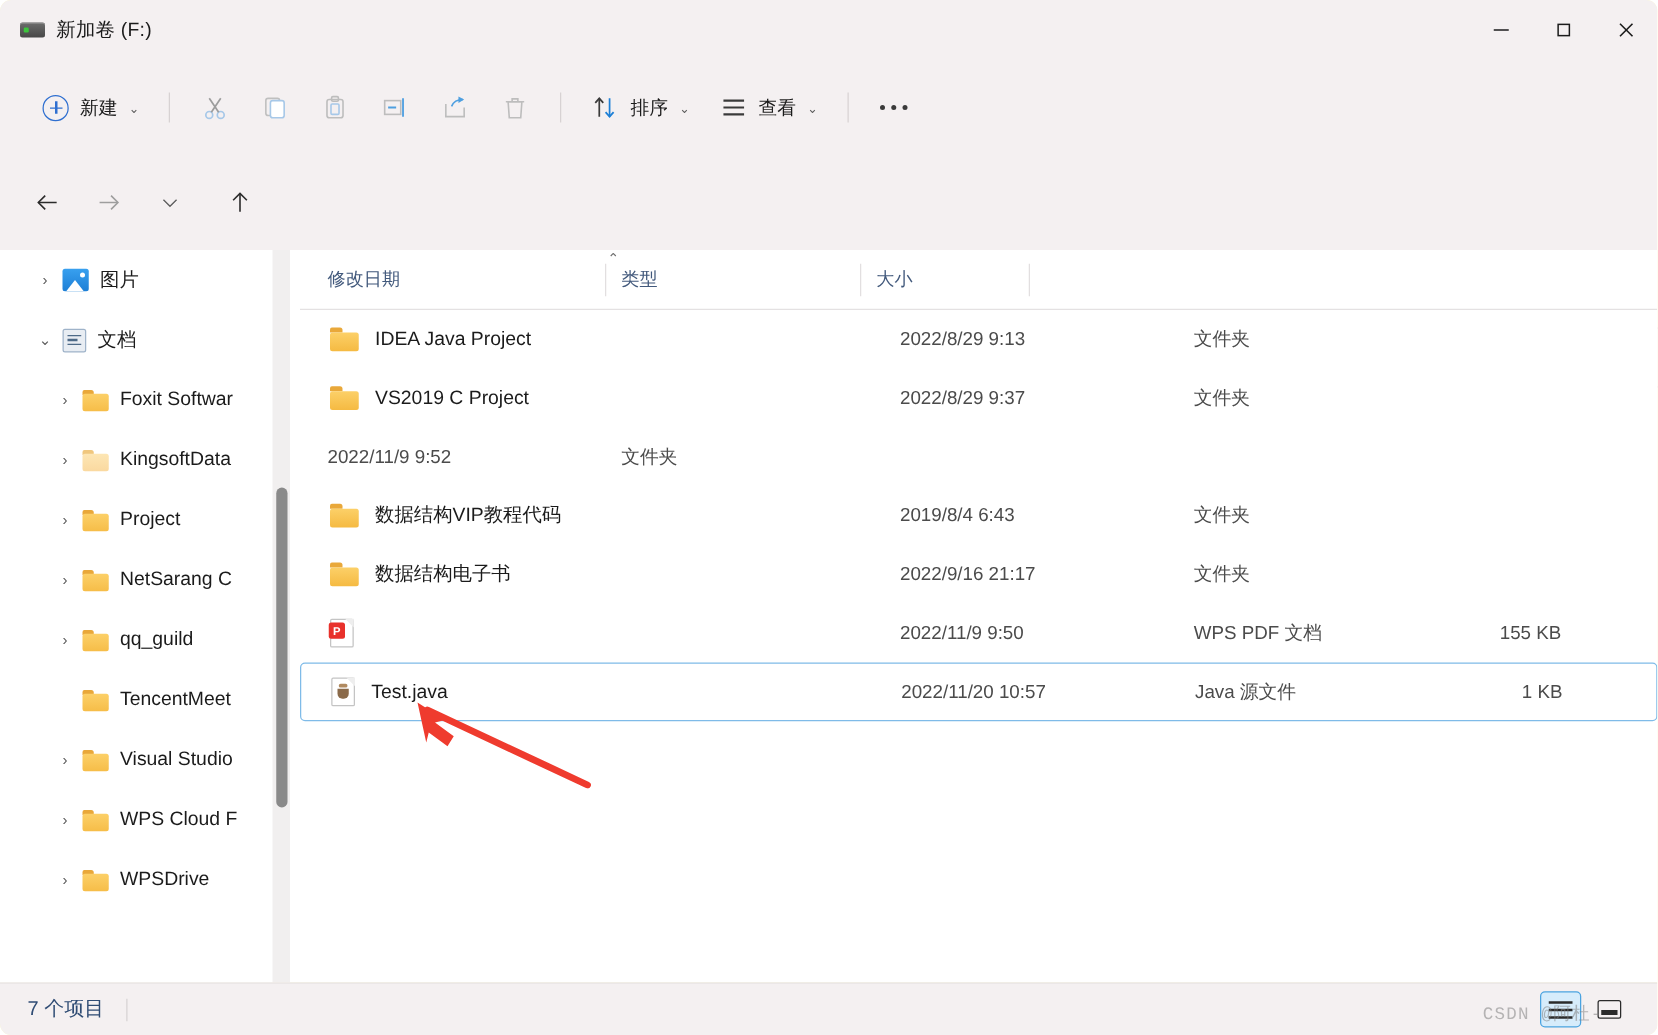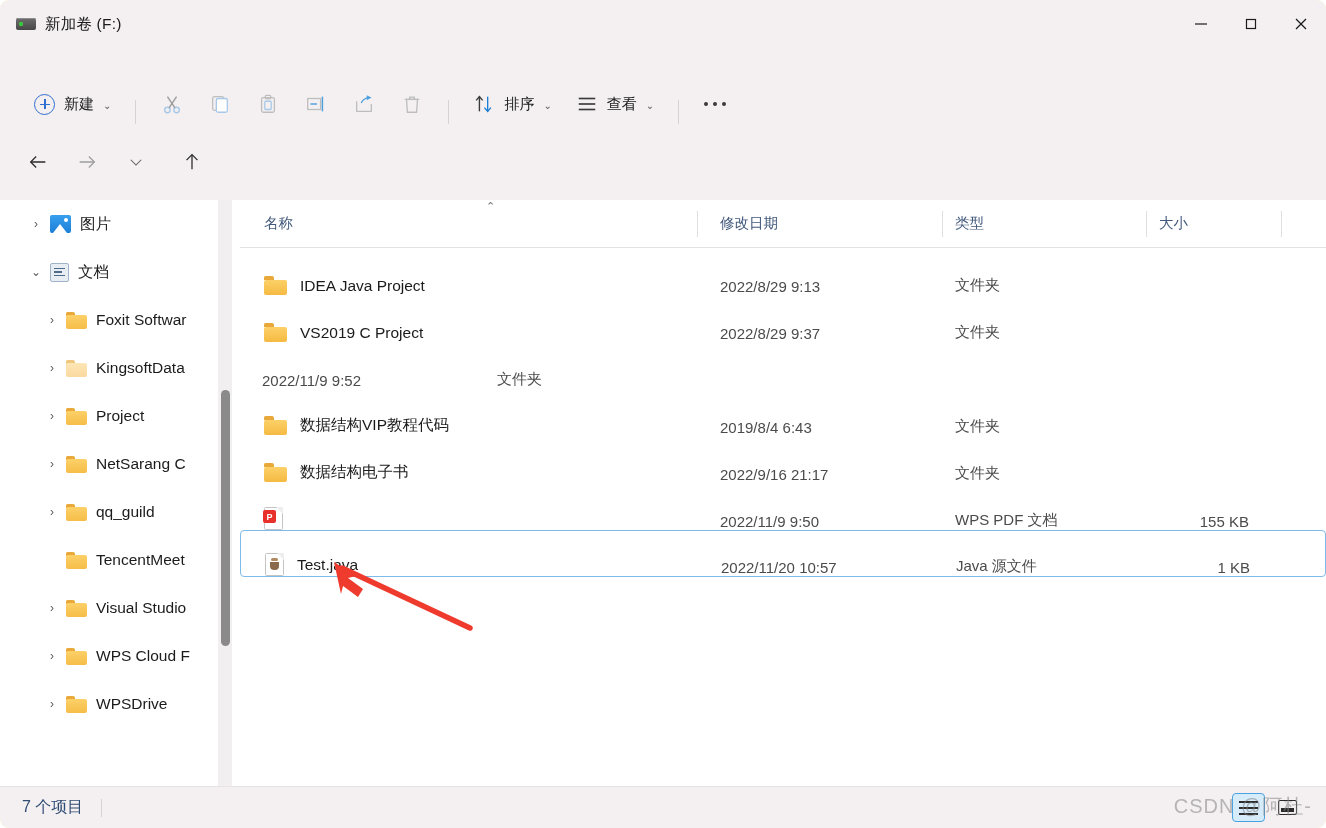--- a/index.html
+++ b/index.html
@@ -37,21 +37,21 @@
   #win-controls { position: absolute; right: 0; top: 0; display: flex; height: 48px; }
   .win-btn {
     width: 50px; height: 48px; display: flex; align-items: center; justify-content: center;
   }
   .win-btn svg { display: block; }
 
   
   #commandbar {
     position: absolute; top: 48px; left: 0; width: 1326px; height: 76px;
     background: #f4f0f1;
-    display: flex; align-items: flex-end; padding-left: 22px; gap: 0px;
+    display: flex; align-items: center; padding-left: 22px; gap: 0px;
   }
   .cmd-btn {
     height: 40px; display: flex; align-items: center; gap: 9px;
     padding: 0 12px; border-radius: 5px; cursor: default;
   }
   .cmd-btn .label { font-size: 15px; color: #1b1b1b; }
   .icon-only { width: 48px; justify-content: center; padding: 0; }
   .sep { width: 1px; height: 24px; background: #d7d2d3; margin: 0 12px; }
   .chev { font-size: 10px; color: #5c5c5c; transform: translateY(1px); }
   .plus-circle {
@@ -160,21 +160,21 @@
     position: relative; height: 48px; border-bottom: 1px solid #e4e1e2;
     display: flex; align-items: center;
   }
   .col { position: relative; height: 48px; display: flex; align-items: center; }
   .col .ctext { font-size: 14.5px; color: #42597c; }
   .coldiv { position: absolute; right: 0; top: 11px; width: 1px; height: 26px; background: #e2dfe0; }
   #sortcaret {
     position: absolute; left: 246px; top: 0px; font-size: 11px; color: #6f6f6f;
   }
   .row {
-    height: 47px; display: flex; align-items: flex-end; position: relative;
+    height: 47px; display: flex; align-items: center; position: relative;
   }
   .row.selected {
     background: #ffffff; border: 1.4px solid #7fbbe8; border-radius: 4px;
   }
   .cell-name { display: flex; align-items: center; gap: 13px; padding-left: 24px; }
   .cell-name .nm { font-size: 15.5px; color: #1b1b1b; white-space: nowrap; }
   .cell-date { font-size: 15px; color: #4b4b4b; padding-left: 22px; }
   .cell-type { font-size: 15px; color: #4b4b4b; padding-left: 12px; }
   .cell-size { font-size: 15px; color: #4b4b4b; text-align: right; padding-right: 33px; }
 
@@ -236,23 +236,23 @@
   }
   .vt.active { background: #d6ecfb; border: 1.3px solid #4aa3e0; }
   .vt-details { width: 19px; height: 14px; display: flex; flex-direction: column; justify-content: space-between; }
   .vt-details i { display: block; height: 2px; background: #2b2b2b; }
   .vt-tiles { width: 19px; height: 15px; border: 1.8px solid #2b2b2b; border-radius: 2px; position: relative; }
   .vt-tiles::after {
     content: ""; position: absolute; left: 2px; bottom: 2px; width: 13px; height: 4px;
     background: #2b2b2b;
   }
   #watermark {
-    position: absolute; right: 14px; bottom: 8px; font-size: 20px;
+    position: absolute; right: 44px; bottom: 8px; font-size: 14px;
     color: rgba(130,130,130,.55); letter-spacing: 1px; pointer-events: none;
-    font-family: Liberation Sans, sans-serif; white-space: nowrap;
+    font-family: Liberation Mono, monospace; white-space: nowrap;
   }
 
   
   #annotation { position: absolute; left: 330px; top: 556px; pointer-events: none; }
 </style>
 </head>
 <body>
 
 <div id="window">
 
@@ -481,24 +481,20 @@
       </div>
     </div>
 
     <div id="sb-scroll">
       <div id="sb-thumb"></div>
     </div>
 
     <div id="filepane">
 
       <div id="colheader">
-        <div class="col" style="width:458px; padding-left:24px">
-          <span class="ctext">名称</span>
-          <span class="coldiv"></span>
-        </div>
         <div class="col" style="width:245px; padding-left:22px">
           <span class="ctext">修改日期</span>
           <span class="coldiv"></span>
         </div>
         <div class="col" style="width:204px; padding-left:12px">
           <span class="ctext">类型</span>
           <span class="coldiv"></span>
         </div>
         <div class="col" style="width:135px; padding-left:12px">
           <span class="ctext">大小</span>

